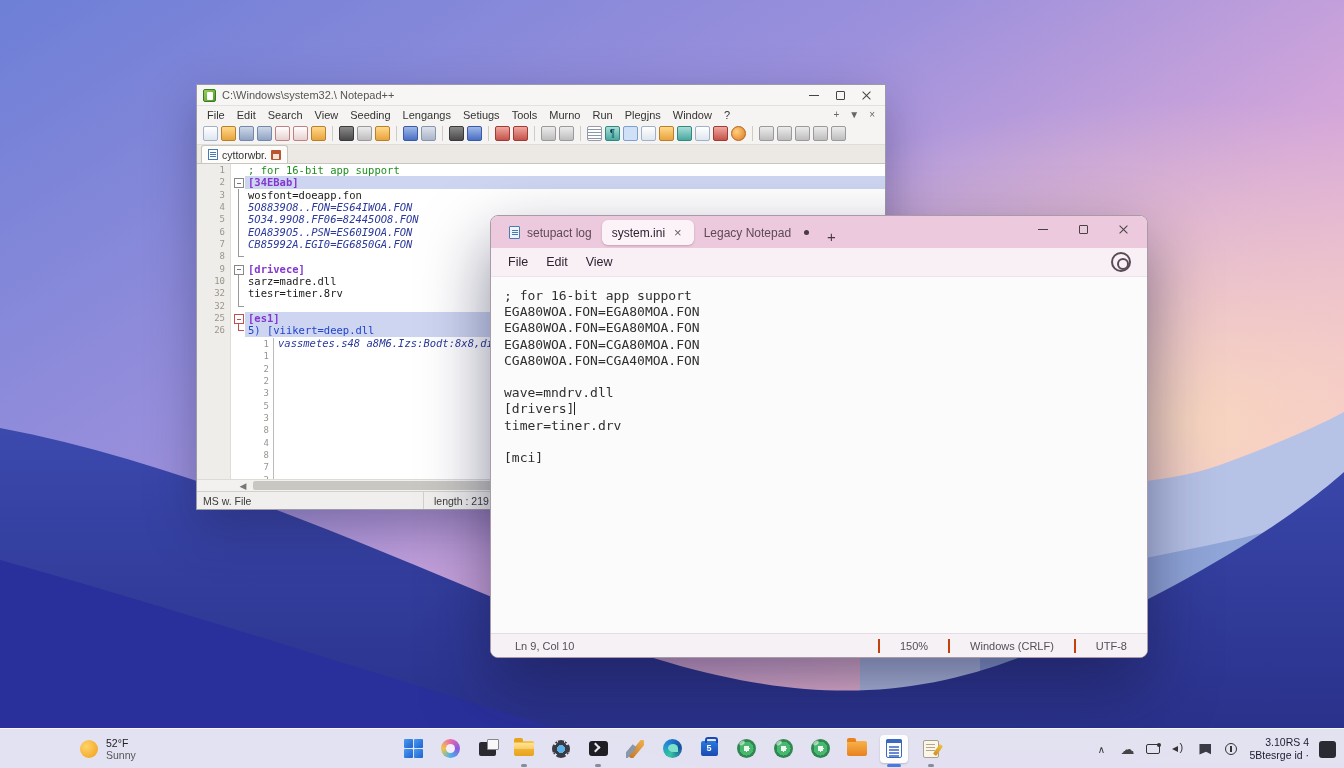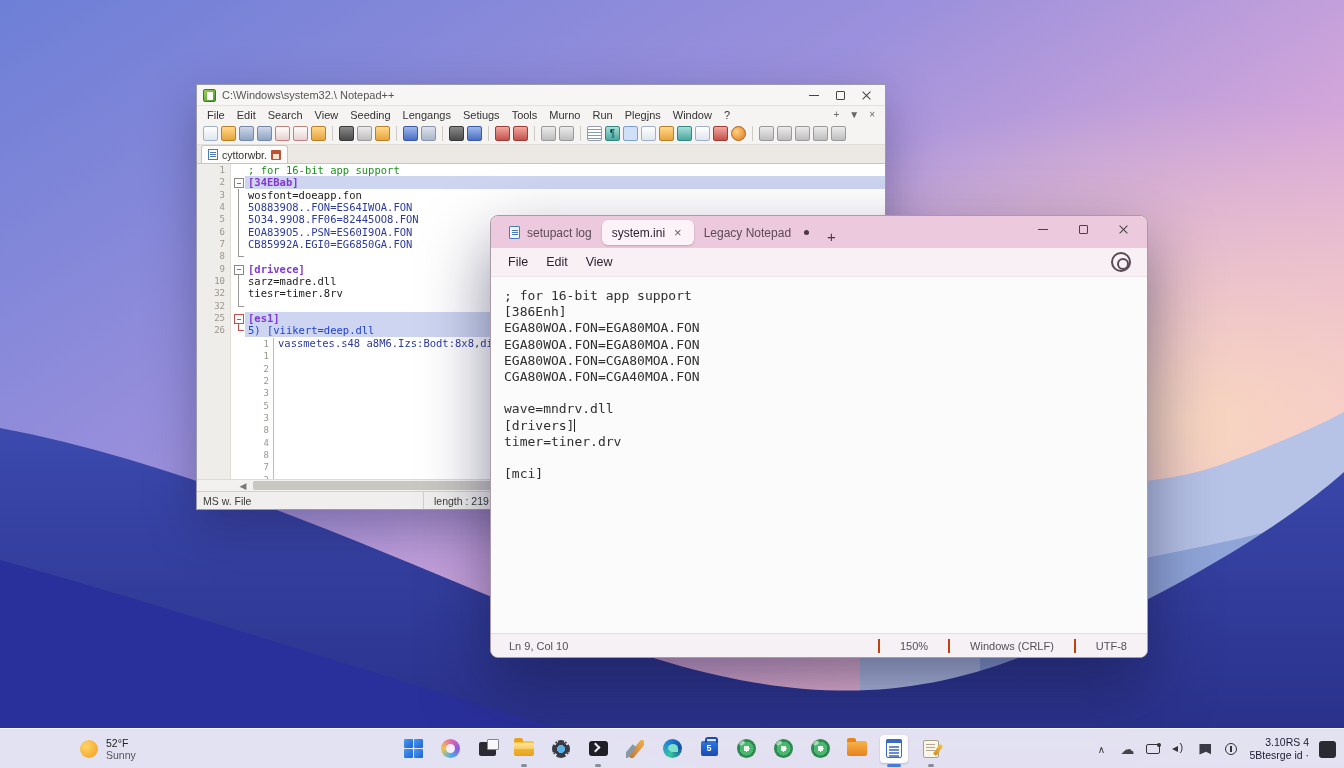--- a/index.html
+++ b/index.html
@@ -56,21 +56,21 @@
   .erow .fold { width:14px; position:relative; }
   .fold.f-v { background:linear-gradient(#999,#999) 7px 0/1px 100% no-repeat; }
   .fold.f-end { background:linear-gradient(#999,#999) 7px 0/1px 7px no-repeat, linear-gradient(#999,#999) 8px 6px/5px 1px no-repeat; }
   .fold.f-endr { background:linear-gradient(#c0504d,#c0504d) 7px 0/1px 7px no-repeat, linear-gradient(#c0504d,#c0504d) 8px 6px/5px 1px no-repeat; }
   .fold.f-box::before, .fold.f-boxr::before { content:""; position:absolute; left:3px; top:2px; width:8px; height:8px; border:1px solid #888; background:linear-gradient(#777,#777) center/4px 1px no-repeat #fff; }
   .fold.f-boxr::before { border-color:#c0504d; background:linear-gradient(#c0504d,#c0504d) center/4px 1px no-repeat #fff; }
   .erow .txt { flex:1; white-space:pre; padding-left:3px; color:#1a1a1a; }
   .erow.hl .txt { background:#cdd5f1; }
   .c-comment { color:#1e8f1e; }
   .c-section { color:#8437cf; font-weight:bold; }
-  .c-value { color:#2c3a9c; }
+  .c-value { color:#2c3a9c;font-style:italic; }
   .c-link { color:#2244cc; }
   .subnum { display:inline-block; width:26px; text-align:right; padding-right:4px; color:#9a958c; font-size:9px; border-right:1px solid #bbb; margin-right:4px; }
   #npp-hscroll { height:12px; background:#f2f1ef; border-top:1px solid #dddbd6; display:flex; align-items:center; }
   #npp-hscroll .arrow { width:16px; text-align:center; font-size:9px; color:#777; margin-left:38px; cursor:pointer; }
   #npp-hscroll .track { flex:1; height:9px; margin-right:6px; position:relative; }
   #npp-hscroll .thumb { position:absolute; left:2px; top:0; width:64%; height:9px; background:#c9c7c2; border-radius:2px; cursor:pointer; }
   #npp-statusbar { height:18px; background:#f0efed; border-top:1px solid #d2d0cb; display:flex; align-items:center; font-size:10.5px; color:#3a3a3a; }
   #npp-statusbar .cell1 { width:226px; padding-left:6px; }
   #npp-statusbar .cell2 { padding-left:10px; border-left:1px solid #d2d0cb; height:100%; display:flex; align-items:center; gap:18px; }
 
@@ -87,21 +87,21 @@
   #np-tabrow .winctl { margin-left:auto; align-self:flex-start; }
   #np-tabrow .ctl { width:40px; height:26px; }
   #np-menubar { height:29px; background:#f8f0f5; display:flex; align-items:center; padding:0 8px; font-size:12.5px; color:#2b2430; border-bottom:1px solid #eee3ea; }
   .np-menu-item { padding:3px 9px; border-radius:4px; cursor:pointer; }
   #np-gear { margin-left:auto; margin-right:8px; width:20px; height:20px; border-radius:50%; border:2px solid #5a4a55; position:relative; cursor:pointer; }
   #np-gear::before { content:""; position:absolute; left:4px; top:4px; width:8px; height:8px; border-radius:50%; border:2px solid #5a4a55; }
   #np-content { flex:1; background:#fcfbfc; padding:11px 0 0 13px; overflow:hidden; }
   .np-line { font-family:"DejaVu Sans Mono",monospace; font-size:13px; line-height:16.2px; color:#2f2f2f; white-space:pre; }
   .caret { display:inline-block; width:1px; height:13px; background:#222; vertical-align:-2px; }
   #np-statusbar { height:24px; background:#f5f1f4; border-top:1px solid #e4dce2; display:flex; align-items:center; font-size:11px; color:#544e58; }
-  #np-statusbar .pos { flex:1; padding-left:18px; }
+  #np-statusbar .pos { flex:1; padding-left:24px; }
   #np-statusbar .seg { height:14px; display:flex; align-items:center; padding:0 20px; border-left:2px solid #c2410c; }
 
   
   #taskbar { position:absolute; left:0; bottom:0; width:1344px; height:40px; background:rgba(235,233,246,.96); border-top:1px solid rgba(255,255,255,.65); display:flex; align-items:center; justify-content:center; }
   #weather { position:absolute; left:72px; top:0; height:40px; display:flex; align-items:center; gap:8px; cursor:pointer; padding:0 8px; border-radius:4px; }
   #weather .sun { width:18px; height:18px; border-radius:50%; background:radial-gradient(circle at 35% 35%,#ffd468,#f09c1a); }
   #weather .wtxt { font-size:10.5px; color:#222; line-height:12px; }
   #weather .wtxt .cond { color:#555; }
   #task-icons { display:flex; align-items:center; gap:9px; }
   .tico { width:28px; height:28px; border-radius:4px; display:flex; align-items:center; justify-content:center; position:relative; cursor:pointer; }
@@ -448,21 +448,20 @@
     <div id="np-menubar">
       <span id="np-menus" style="display:flex">
           <span class="np-menu-item">File</span>
           <span class="np-menu-item">Edit</span>
           <span class="np-menu-item">View</span>
         </span>
       <span id="np-gear"></span>
     </div>
     <div id="np-content">
         <div class="np-line">; for 16-bit app support</div>
-        <div class="np-line">[386Enh]</div>
         <div class="np-line">EGA80WOA.FON=EGA80MOA.FON</div>
         <div class="np-line">EGA80WOA.FON=EGA80MOA.FON</div>
         <div class="np-line">EGA80WOA.FON=CGA80MOA.FON</div>
         <div class="np-line">CGA80WOA.FON=CGA40MOA.FON</div>
         <div class="np-line">&nbsp;</div>
         <div class="np-line">wave=mndrv.dll</div>
         <div class="np-line">[drivers]<span class="caret"></span></div>
         <div class="np-line">timer=tiner.drv</div>
         <div class="np-line">&nbsp;</div>
         <div class="np-line">[mci]</div>

